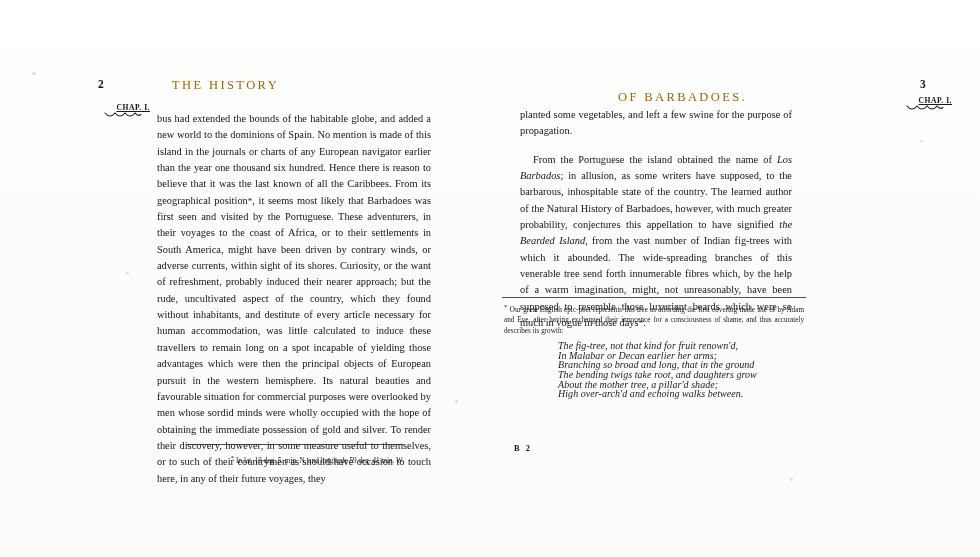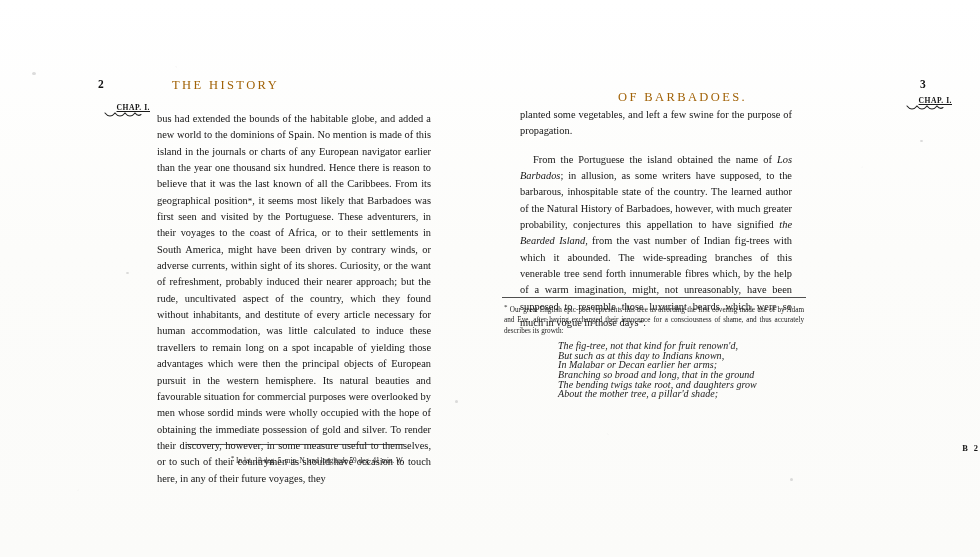--- a/index.html
+++ b/index.html
@@ -187,21 +187,21 @@
   .fn-tail {
     margin-top: 6px;
   }
 
   
   .signature {
     position: absolute;
     top: 444px;
     left: 0;
     right: 0;
-    text-align: right;
+    text-align: left;
     font-size: 8.4px;
     letter-spacing: 2px;
     font-weight: 700;
     color: #141414;
   }
   .page-right .signature { padding-left: 24px; }
 
   
   .speck {
     position: absolute;
@@ -280,25 +280,25 @@
     <div class="fn-rule"></div>
 
     <div class="footnote">
       <p>
         <span class="fn-mark">*</span>
         <span>Our great English epic-poet represents this tree as affording the first covering made use of by Adam and Eve, after having exchanged their innocence for a consciousness of shame, and thus accurately describes its growth:</span>
       </p>
 
       <div class="verse">
         <div>The fig-tree, not that kind for fruit renown'd,</div>
-        <div>But such as at this day to Indians known,</div>
         <div>In Malabar or Decan earlier her arms;</div>
         <div>Branching so broad and long, that in the ground</div>
         <div>The bending twigs take root, and daughters grow</div>
         <div>About the mother tree, a pillar'd shade;</div>
+        <div>High over-arch'd and echoing walks between.</div>
       </div>
 
     </div>
 
     <div class="signature">B 2</div>
 
     <div class="speck" style="left:430px; top:140px; width:3px; height:2px;"></div>
     <div class="speck" style="left:300px; top:478px; width:3px; height:3px;"></div>
   </div>
 

